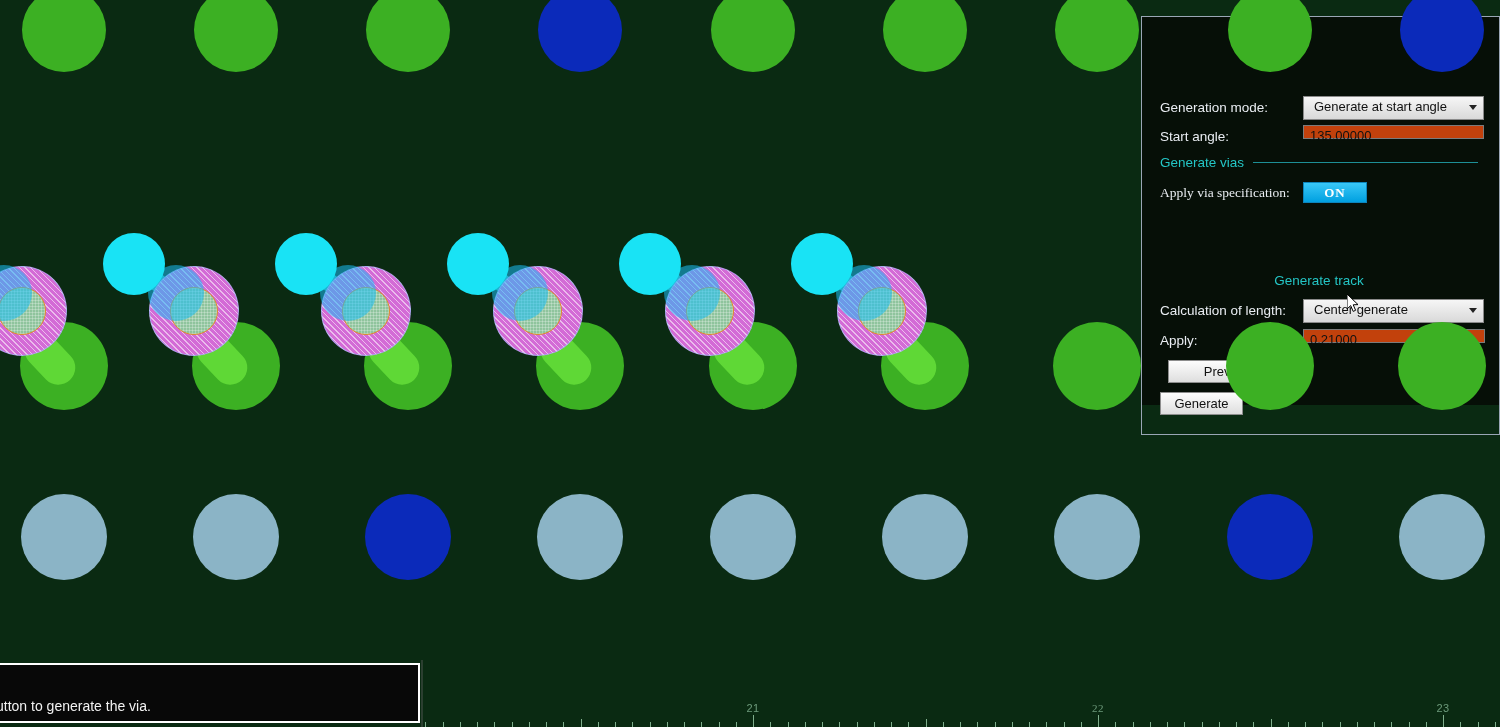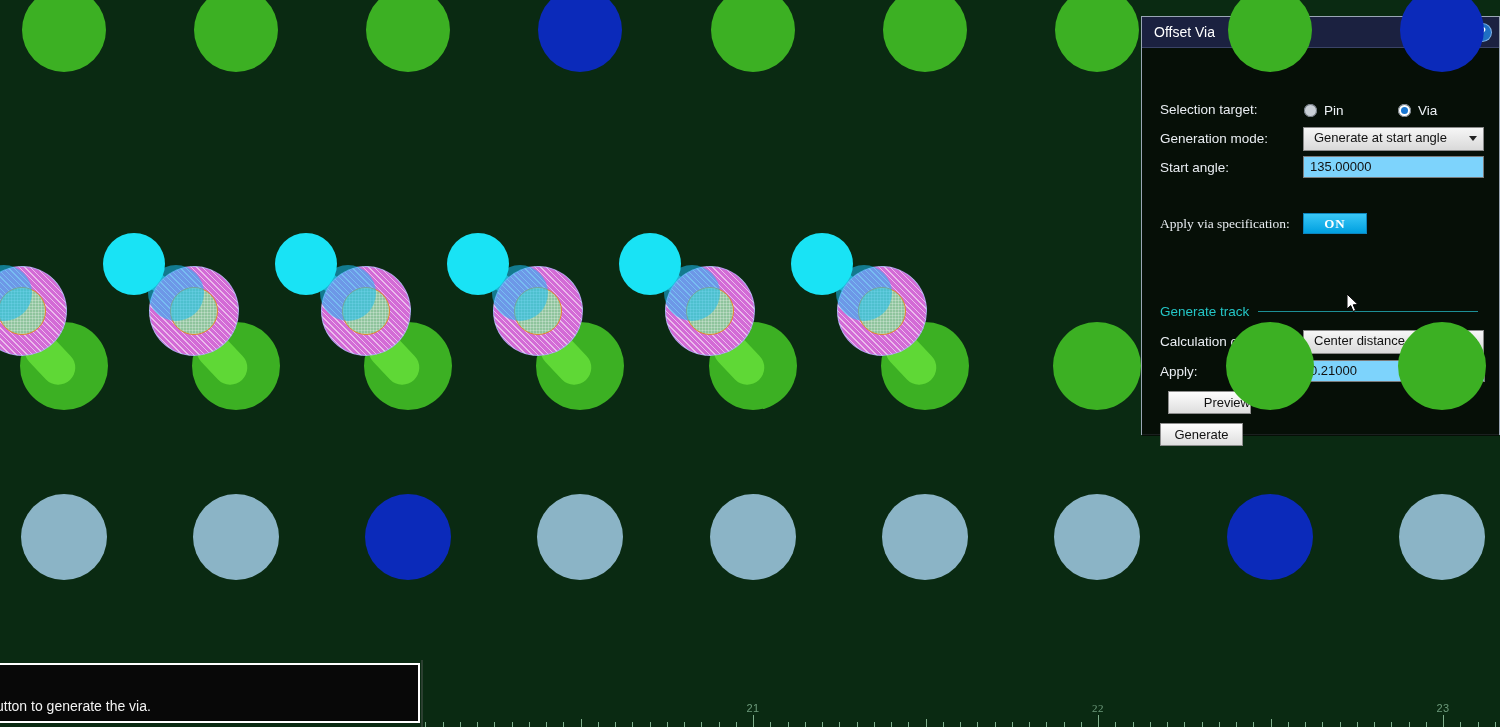--- a/index.html
+++ b/index.html
@@ -80,21 +80,21 @@
   .rdot.on:after{content:"";position:absolute;left:3px;top:3px;width:7px;height:7px;
     border-radius:50%;background:#1876d2;}
   .rtext{color:#eef2f6;font-size:13.5px;}
 
   .combo{position:absolute;height:24px;background:linear-gradient(#f6f6f6,#d9d9d9);
     border:1px solid #8a8a8a;box-sizing:border-box;color:#111;font-size:13px;
     line-height:20px;padding-left:10px;white-space:nowrap;overflow:hidden;}
   .combo .arrow{position:absolute;right:6px;top:8px;width:0;height:0;
     border-left:4px solid transparent;border-right:4px solid transparent;border-top:5px solid #222;}
 
-  .txtin{position:absolute;height:22px;background:#7dd3fc;border:1px solid #7b7b7b;
+  .txtin{position:absolute;height:14px;background:#c2410c;border:1px solid #7b7b7b;
     box-sizing:border-box;color:#111;font-size:13px;line-height:20px;padding-left:6px;}
 
   .sect{position:absolute;left:18px;display:flex;align-items:center;gap:9px;width:318px;}
   .sect .stitle{color:#24c6c6;font-size:13.5px;white-space:nowrap;}
   .sect .sline{flex:1;height:1px;background:#1d8f96;}
 
   .toggle{position:absolute;width:64px;height:21px;
     background:linear-gradient(#39c7f7,#00a0e0);
     border:1px solid #0d84bc;box-sizing:border-box;
     color:#ffffff;font-size:13px;font-weight:bold;text-align:center;line-height:19px;
@@ -250,72 +250,58 @@
       <div class="rlabel" style="left: 1443px;">23</div>
     </div>
   <div id="vruler"></div>
 </div>
 
 <div id="statusbox"></div>
 <div id="statustext">utton to generate the via.</div>
 
 <div id="dlg">
 
-  <div id="titlebar">
-    <div id="dlgtitle">Offset Via</div>
-    <div id="tbbtns">
-      <div class="minbtn"></div>
-      <div class="helpbtn">?</div>
-    </div>
-  </div>
 
   <div id="dlgbody">
 
-    <div class="row" style="top:50px;">
-      <div class="lbl">Selection target:</div>
-      <div class="radio" style="left:162px;">
-        <span class="rdot"></span>
-        <span class="rtext">Pin</span>
-      </div>
-      <div class="radio" style="left:256px;">
-        <span class="rdot on"></span>
-        <span class="rtext">Via</span>
-      </div>
-    </div>
 
     <div class="row" style="top:79px;">
       <div class="lbl">Generation mode:</div>
       <div class="combo" style="left:161px;top:0;width:181px;">
         <span>Generate at start angle</span>
         <span class="arrow"></span>
       </div>
     </div>
 
     <div class="row" style="top:108px;">
       <div class="lbl">Start angle:</div>
       <div class="txtin" style="left:161px;top:0;width:181px;">135.00000</div>
     </div>
 
+    <div class="sect" style="top:138px;">
+      <span class="stitle">Generate vias</span>
+      <span class="sline"></span>
+    </div>
 
     <div class="row" style="top:164px;font-family:Liberation Serif, serif;">
       <div class="lbl">Apply via specification:</div>
       <div class="toggle" style="left:161px;top:1px;">ON</div>
     </div>
 
 
 
-    <div class="sect" style="top:256px;">
+    <div class="sect" style="top:256px;flex-direction:column;">
       <span class="stitle">Generate track</span>
       <span class="sline"></span>
     </div>
 
     <div class="row" style="top:282px;">
       <div class="lbl">Calculation of length:</div>
       <div class="combo" style="left:161px;top:0;width:181px;">
-        <span>Center distance</span>
+        <span>Center generate</span>
         <span class="arrow"></span>
       </div>
     </div>
 
     <div class="row" style="top:312px;">
       <div class="lbl">Apply:</div>
       <div class="txtin" style="left:161px;top:0;width:182px;">0.21000</div>
     </div>
 
     <div class="btn" style="left:26px;top:343px;width:83px;text-align:right;">Preview</div>

